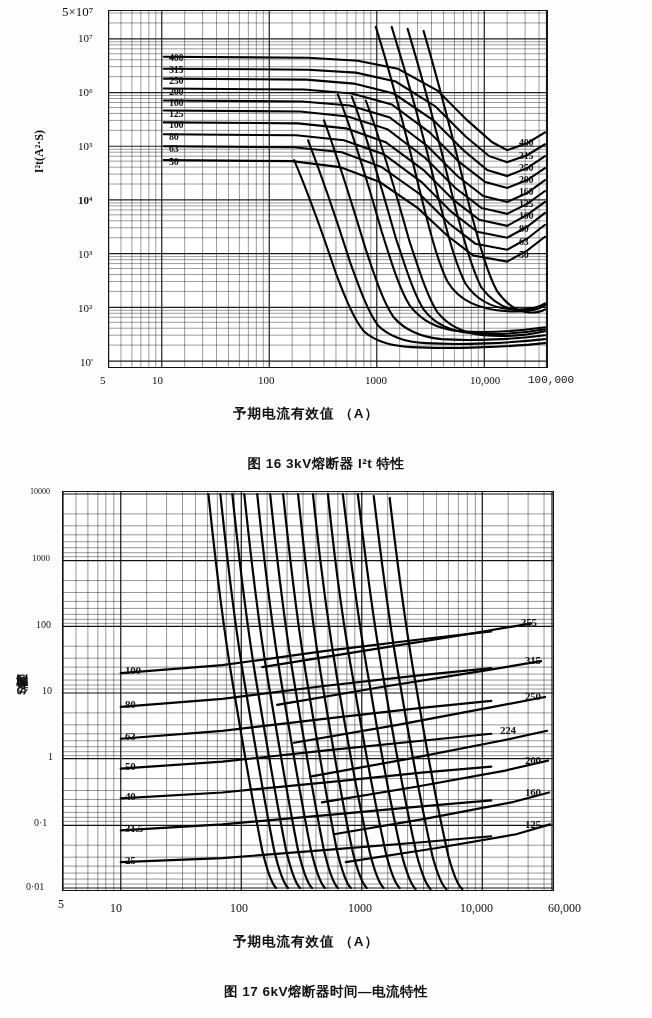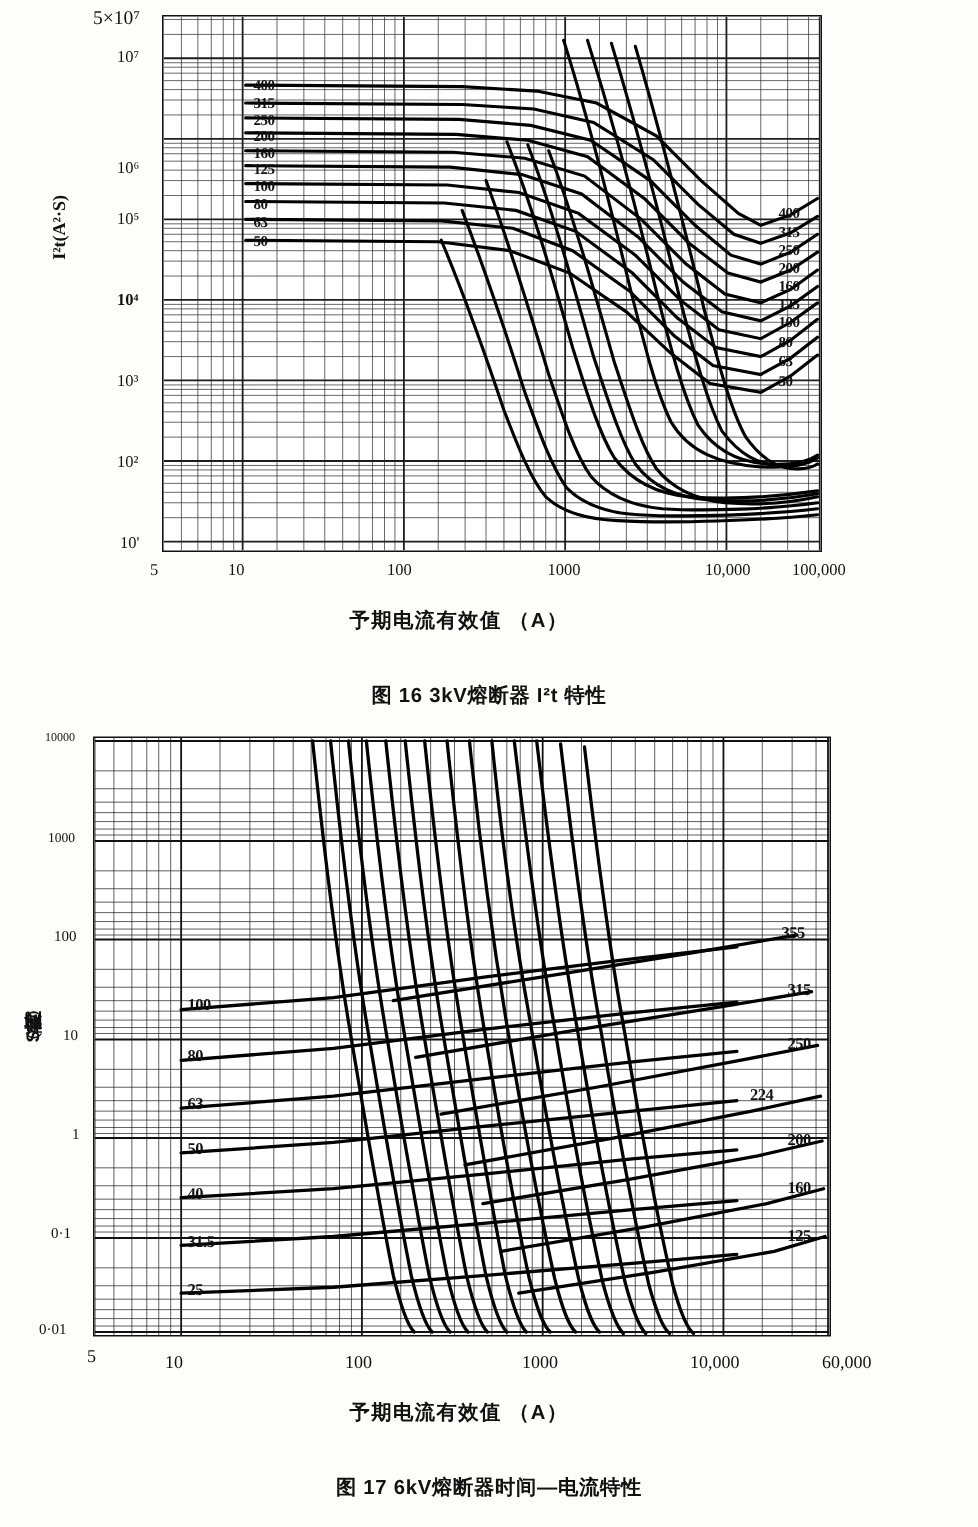--- a/index.html
+++ b/index.html
@@ -299,33 +299,33 @@
         <div class="curve-label" style="left:410px; top:187px;">125</div>
         <div class="curve-label" style="left:410px; top:199px;">100</div>
         <div class="curve-label" style="left:410px; top:212px;">80</div>
         <div class="curve-label" style="left:410px; top:225px;">63</div>
         <div class="curve-label" style="left:410px; top:238px;">50</div>
       </div>
 
     </div>
 
     <div class="tick-label" style="left:78px; top:32px;">10⁷</div>
-    <div class="tick-label" style="left:78px; top:86px;margin-top:20px;">10⁶</div>
+    <div class="tick-label" style="left:78px; top:86px;">10⁶</div>
     <div class="tick-label" style="left:78px; top:140px;">10⁵</div>
     <div class="tick-label" style="left:78px; top:194px;font-weight:bold;">10⁴</div>
     <div class="tick-label" style="left:78px; top:248px;">10³</div>
     <div class="tick-label" style="left:78px; top:302px;">10²</div>
     <div class="tick-label" style="left:80px; top:356px;">10'</div>
 
     <div class="tick-label" style="left:100px; top:374px;">5</div>
     <div class="tick-label" style="left:152px; top:374px;">10</div>
     <div class="tick-label" style="left:258px; top:374px;">100</div>
     <div class="tick-label" style="left:365px; top:374px;">1000</div>
     <div class="tick-label" style="left:470px; top:374px;">10,000</div>
-    <div class="tick-label" style="left:528px; top:374px;">100,000</div>
+    <div class="tick-label" style="left:528px; top:374px;font-family:Liberation Mono, monospace;">100,000</div>
 
     <div class="axis-title-x" style="top:405px;">予期电流有效值 （A）</div>
 
     <div class="fig-caption" style="top:455px;">图 16   3kV熔断器 I²t 特性</div>
   </div>
 
   <div class="figure" id="figure-17">
 
     <div class="axis-title-y" style="left:14px; top:200px;">弧前时间（S）</div>
 

